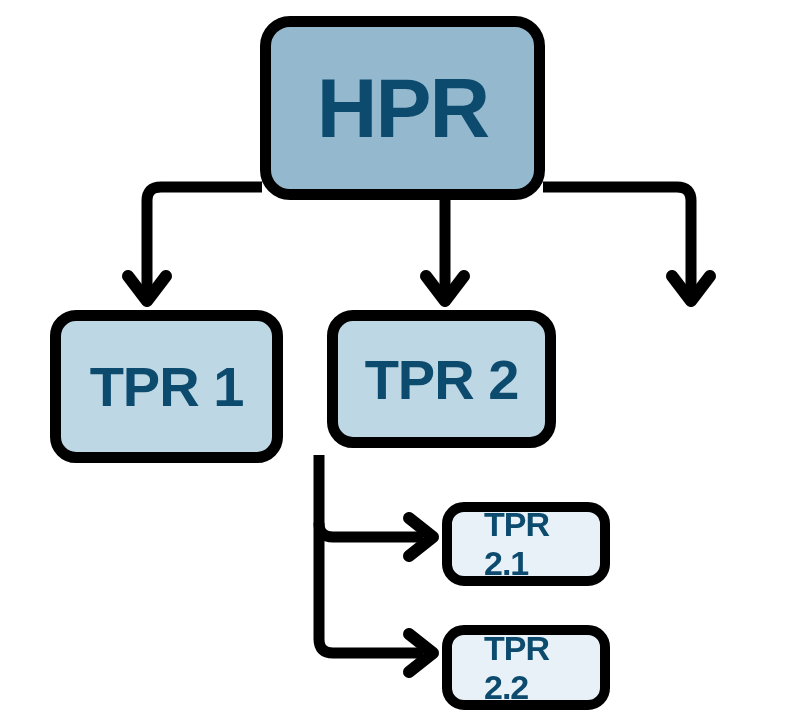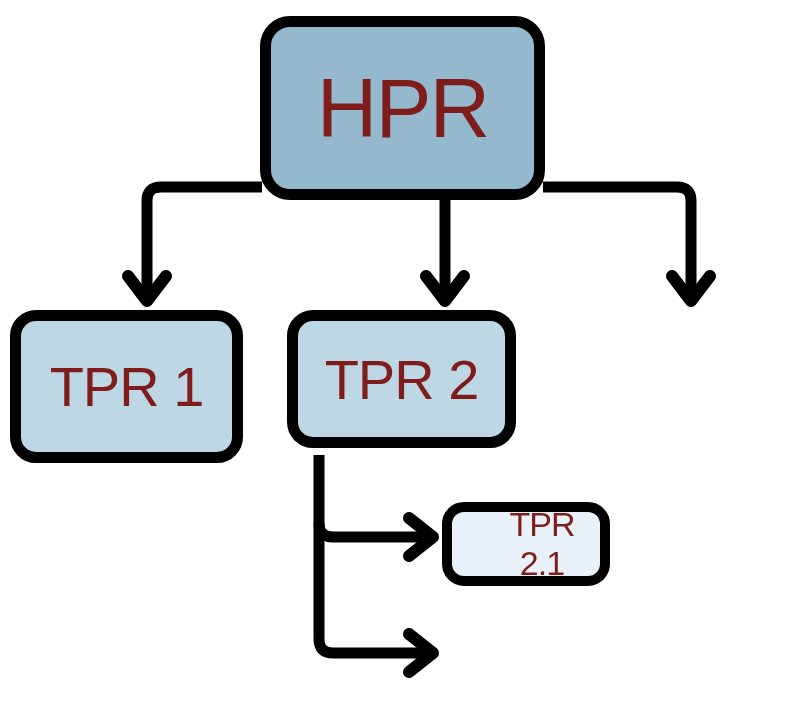--- a/index.html
+++ b/index.html
@@ -35,41 +35,42 @@
     stroke-linecap: round;
     stroke-linejoin: round;
   }
   .node {
     position: absolute;
     box-sizing: border-box;
     display: flex;
     align-items: center;
     justify-content: center;
     border: 11px solid #000000;
-    color: #7f1d1d;
-    font-weight: normal;
-    text-align: center;
+    color: #0c4a6e;
+    font-weight: bold;
+    text-align: left;
   }
   .node-root {
     left: 260px;
     top: 16px;
     width: 285px;
     height: 184px;
     border-radius: 30px;
     background: #94b8ce;
     font-size: 84px;
     letter-spacing: -2px;
   }
   .node-child {
     top: 310px;
     height: 153px;
     border-radius: 26px;
     background: #bdd7e5;
     font-size: 56px;
     letter-spacing: -1px;
+    margin-left: 40px;
   }
   .node-tpr1 { left: 10px;  width: 233px; }
   .node-tpr2 { left: 287px; width: 229px; height: 138px; }
   .node-tpr3 { left: 558px; width: 229px; height: 152px; }
   .node-sub {
     left: 442px;
     width: 168px;
     border: 10px solid #000000;
     border-radius: 22px;
     background: #e8f1f7;
@@ -115,14 +116,15 @@
 
   <div class="node node-root">HPR</div>
 
   <div class="node node-child node-tpr1">TPR 1</div>
 
   <div class="node node-child node-tpr2">TPR 2</div>
 
 
   <div class="node node-sub node-tpr21">TPR 2.1</div>
 
+  <div class="node node-sub node-tpr22">TPR 2.2</div>
 
 </div>
 
 </body></html>

